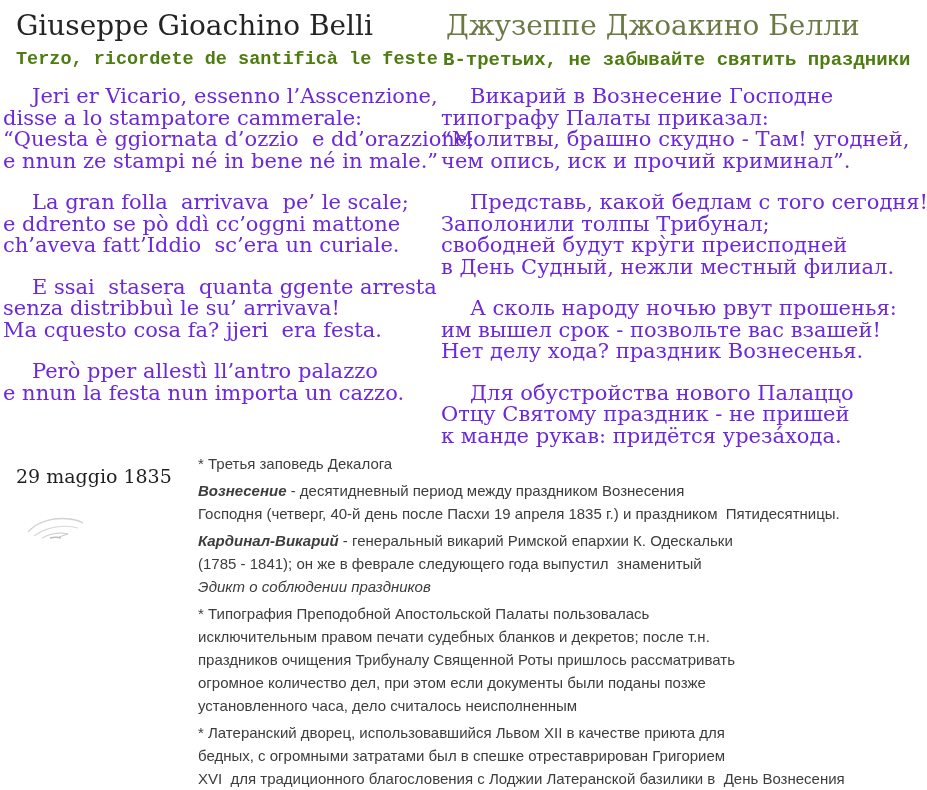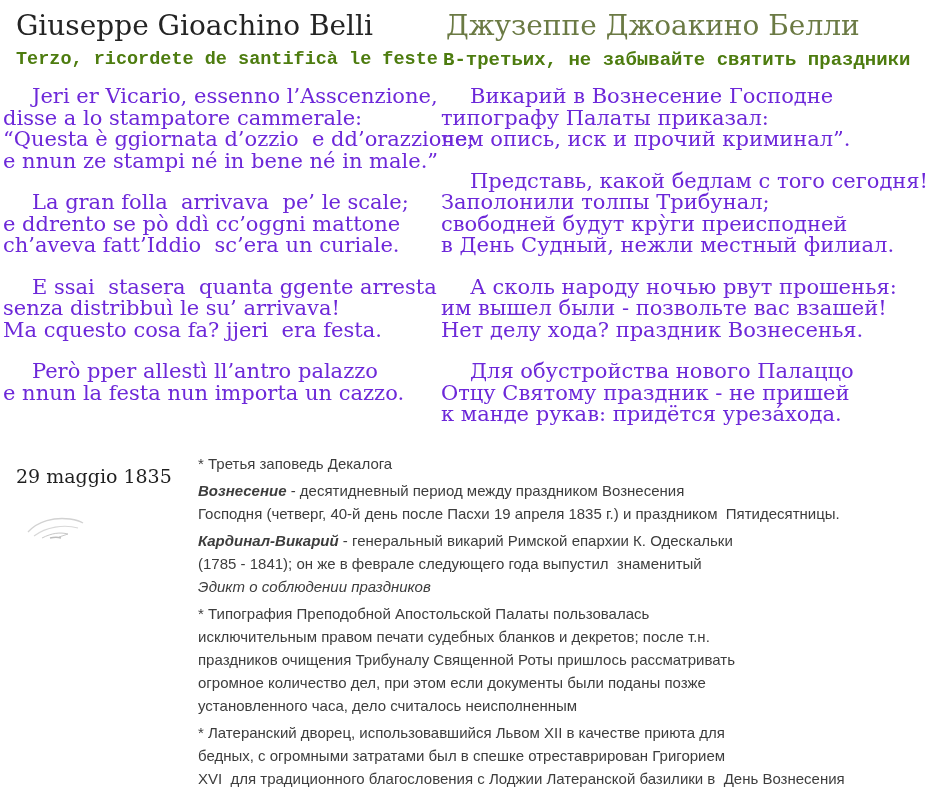--- a/index.html
+++ b/index.html
@@ -116,31 +116,32 @@
     </div>
   </div>
 
   <div class="col col-right">
     <h1 class="author">Джузеппе Джоакино Белли</h1>
     <h2 class="subtitle">В-третьих, не забывайте святить праздники</h2>
     <div class="poem">
       <div class="stanza">
         <div class="line">Викарий в Вознесение Господне</div>
         <div class="line">типографу Палаты приказал:</div>
+        <div class="line">“Молитвы, брашно скудно - Там! угодней,</div>
         <div class="line">чем опись, иск и прочий криминал”.</div>
       </div>
       <div class="stanza">
         <div class="line">Представь, какой бедлам с того сегодня!</div>
         <div class="line">Заполонили толпы Трибунал;</div>
         <div class="line">свободней будут кру̀ги преисподней</div>
         <div class="line">в День Судный, нежли местный филиал.</div>
       </div>
       <div class="stanza">
         <div class="line">А сколь народу ночью рвут прошенья:</div>
-        <div class="line">им вышел были - позвольте вас взашей!</div>
+        <div class="line">им вышел срок - позвольте вас взашей!</div>
         <div class="line">Нет делу хода? праздник Вознесенья.</div>
       </div>
       <div class="stanza">
         <div class="line">Для обустройства нового Палаццо</div>
         <div class="line">Отцу Святому праздник - не пришей</div>
         <div class="line">к манде рукав: придётся уреза́хода.</div>
       </div>
     </div>
   </div>
 

